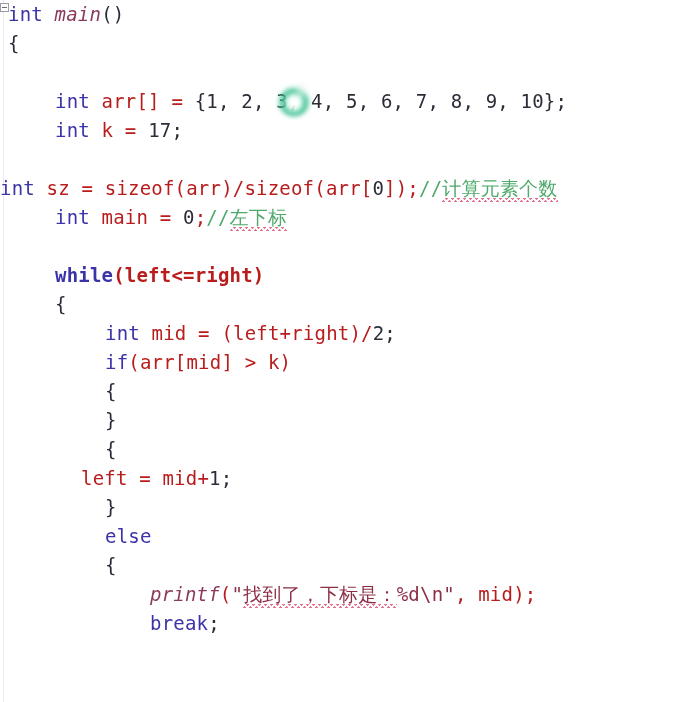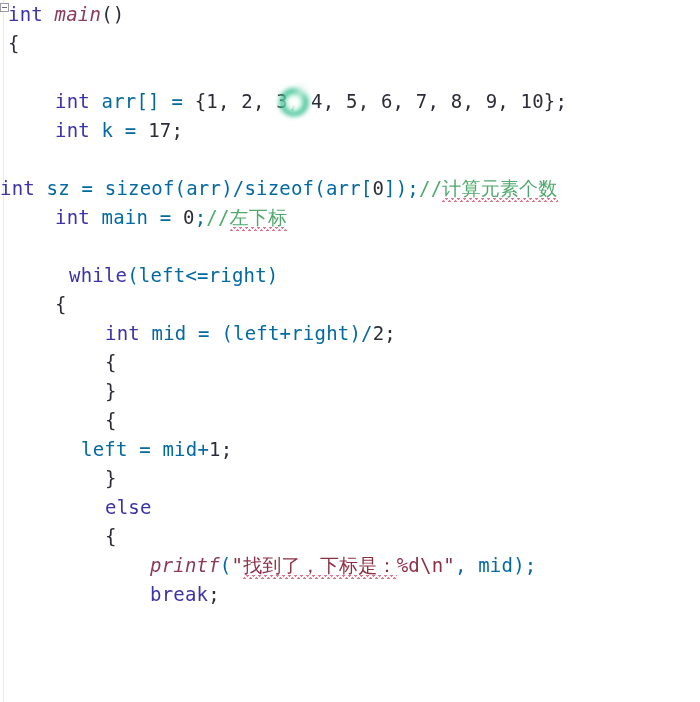--- a/index.html
+++ b/index.html
@@ -69,21 +69,21 @@
     white-space: pre;
     font-size: 19px;
     font-family: "DejaVu Sans Mono", "Liberation Mono", monospace;
     letter-spacing: 0.2px;
     color: #23232e;
   }
 
   
   .kw      { color: #3b33a8; }            
   .fn      { color: #8a3a5c; font-style: italic; }  
-  .plain   { color: #0369a1; }
+  .plain   { color: #b91c1c; }
   .num     { color: #2c2c38; }
   .punc    { color: #2c2c38; }
   .cmt     { color: #4ea96b; position: relative; }
   .str     { color: #8c2f45; position: relative; }
 
   
   .squiggle {
     position: relative;
     display: inline-block;
   }
@@ -146,23 +146,24 @@
   <div class="code-area">
       <div class="line" style="padding-left: 8px;"><span class="kw">int</span><span class="plain"> </span><span class="fn">main</span><span class="punc">()</span></div>
       <div class="line" style="padding-left: 8px;"><span class="punc">{</span></div>
       <div class="line" style="padding-left: 8px;">&nbsp;</div>
       <div class="line" style="padding-left: 55px;"><span class="kw">int</span><span class="plain"> arr[] = </span><span class="num">{1, 2, 3, 4, 5, 6, 7, 8, 9, 10}</span><span class="punc">;</span></div>
       <div class="line" style="padding-left: 55px;"><span class="kw">int</span><span class="plain"> k = </span><span class="num">17</span><span class="punc">;</span></div>
       <div class="line" style="padding-left: 8px;">&nbsp;</div>
       <div class="line" style=""><span class="kw">int</span><span class="plain"> sz = sizeof(arr)/sizeof(arr[</span><span class="num">0</span><span class="plain">]);</span><span class="cmt">//</span><span class="cmt squiggle">计算元素个数</span></div>
       <div class="line" style="padding-left: 55px;"><span class="kw">int</span><span class="plain"> main = </span><span class="num">0</span><span class="plain">;</span><span class="cmt">//</span><span class="cmt squiggle">左下标</span></div>
       <div class="line" style="padding-left: 8px;">&nbsp;</div>
-      <div class="line" style="padding-left: 69px;"><span class="kw">while</span><span class="plain">(left&lt;=right)</span></div>
+      <div class="line" style="padding-left: 55px; font-weight: bold;"><span class="kw">while</span><span class="plain">(left&lt;=right)</span></div>
       <div class="line" style="padding-left: 55px;"><span class="punc">{</span></div>
       <div class="line" style="padding-left: 105px;"><span class="kw">int</span><span class="plain"> mid = (left+right)/</span><span class="num">2</span><span class="punc">;</span></div>
+      <div class="line" style="padding-left: 105px;"><span class="kw">if</span><span class="plain">(arr[mid] &gt; k)</span></div>
       <div class="line" style="padding-left: 105px;"><span class="punc">{</span></div>
       <div class="line" style="padding-left: 105px;"><span class="punc">}</span></div>
       <div class="line" style="padding-left: 105px;"><span class="punc">{</span></div>
       <div class="line" style="padding-left: 81px;"><span class="plain">left = mid+</span><span class="num">1</span><span class="punc">;</span></div>
       <div class="line" style="padding-left: 105px;"><span class="punc">}</span></div>
       <div class="line" style="padding-left: 105px;"><span class="kw">else</span></div>
       <div class="line" style="padding-left: 105px;"><span class="punc">{</span></div>
       <div class="line" style="padding-left: 150px;"><span class="fn">printf</span><span class="plain">(</span><span class="str">"</span><span class="str squiggle">找到了，下标是：</span><span class="str">%d\n"</span><span class="plain">, mid);</span></div>
       <div class="line" style="padding-left: 150px;"><span class="kw">break</span><span class="punc">;</span></div>
     </div>

